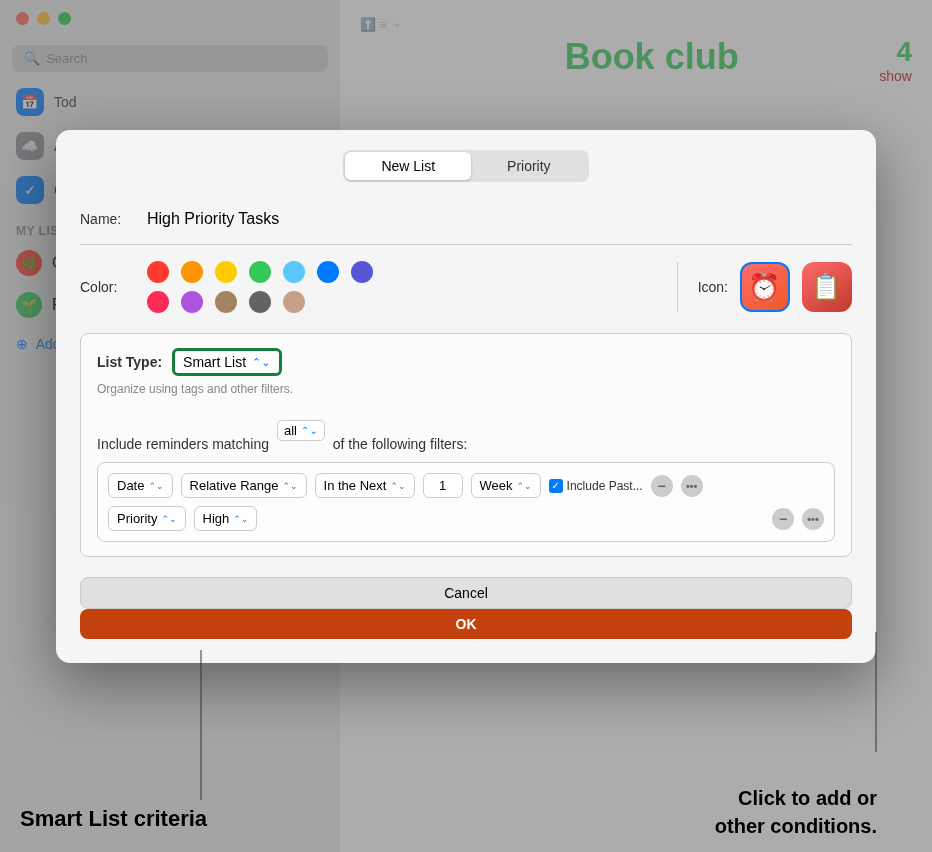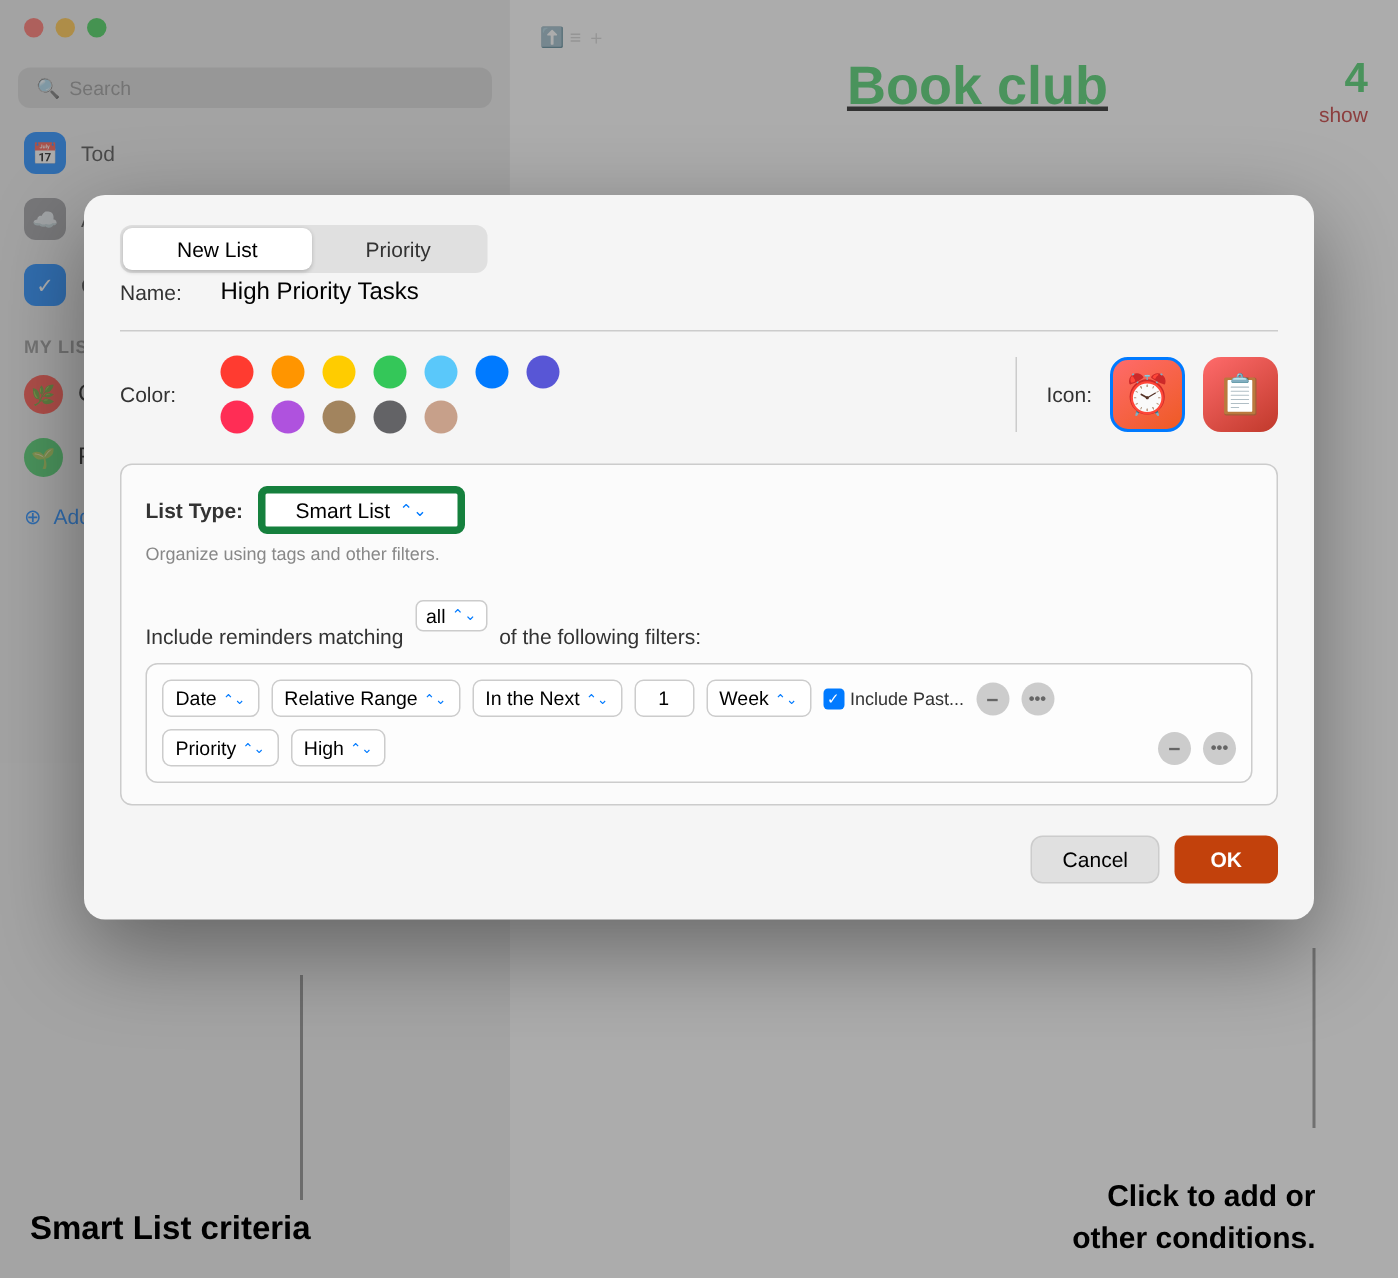--- a/index.html
+++ b/index.html
@@ -140,21 +140,22 @@
       background: #f5f5f5;
       border-radius: 14px;
       box-shadow: 0 20px 60px rgba(0,0,0,0.4);
       padding: 20px 24px 24px;
       position: relative;
     }
 
     
     .tab-bar {
       display: flex;
-      margin-bottom: 4px;
+      justify-content: center;
+      margin-bottom: 28px;
     }
 
     .tab-group {
       display: flex;
       background: #e0e0e0;
       border-radius: 8px;
       padding: 2px;
     }
 
     .tab-btn {
@@ -287,23 +288,23 @@
     .list-type-label {
       font-size: 14px;
       font-weight: 600;
       color: #333;
     }
 
     .smart-list-select {
       display: flex;
       align-items: center;
       background: white;
-      border: 5px solid #15803d;
+      border: 3px solid #15803d;
       border-radius: 6px;
-      padding: 3px 20px;
+      padding: 3px 8px;
       font-size: 14px;
       font-weight: 500;
       color: #000;
       gap: 6px;
       cursor: pointer;
     }
 
     .chevron-updown {
       color: #007aff;
       font-size: 11px;
@@ -425,22 +426,22 @@
     .btn-more {
       background: #ccc;
       color: #666;
       font-size: 11px;
     }
 
     
     .dialog-buttons {
       display: flex;
       justify-content: flex-end;
-      gap: 10px;
       margin-top: 20px;
+      flex-direction: column;
     }
 
     .btn-cancel {
       padding: 7px 20px;
       font-size: 14px;
       background: #e0e0e0;
       border: 1px solid #ccc;
       border-radius: 8px;
       cursor: pointer;
       font-weight: 500;
@@ -549,21 +550,21 @@
     </div>
   </div>
 
   <div class="main-content">
     <div class="main-header">
       <div style="display:flex; flex-direction:column; gap:0;">
         <div style="display:flex; gap:16px; align-items:center;">
           <span style="font-size:13px; color:#ccc;">⬆️ ≡ ＋</span>
         </div>
       </div>
-      <div style="display:flex; flex-direction:column; align-items:flex-start; margin-top:20px; margin-left:20px;text-decoration:underline;">
+      <div style="display:flex; flex-direction:column; align-items:flex-start; margin-top:20px; margin-left:20px;">
         <span class="main-title">Book club</span>
       </div>
       <div style="display:flex; flex-direction:column; align-items:flex-end; padding-top:20px;">
         <span class="main-count">4</span>
         <span class="main-show">show</span>
       </div>
     </div>
   </div>
 </div>
 

